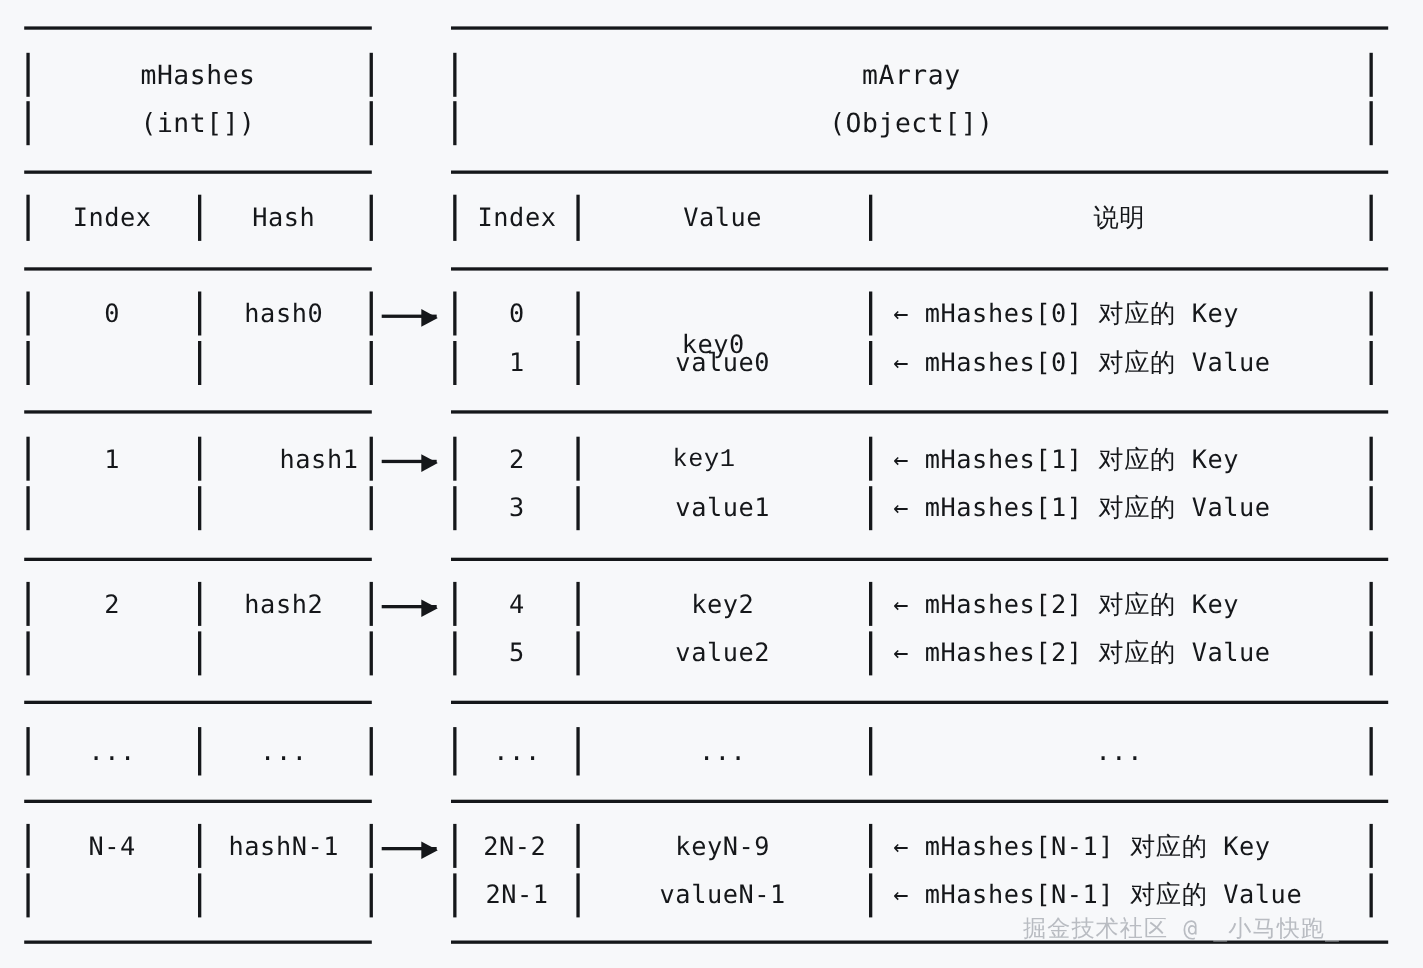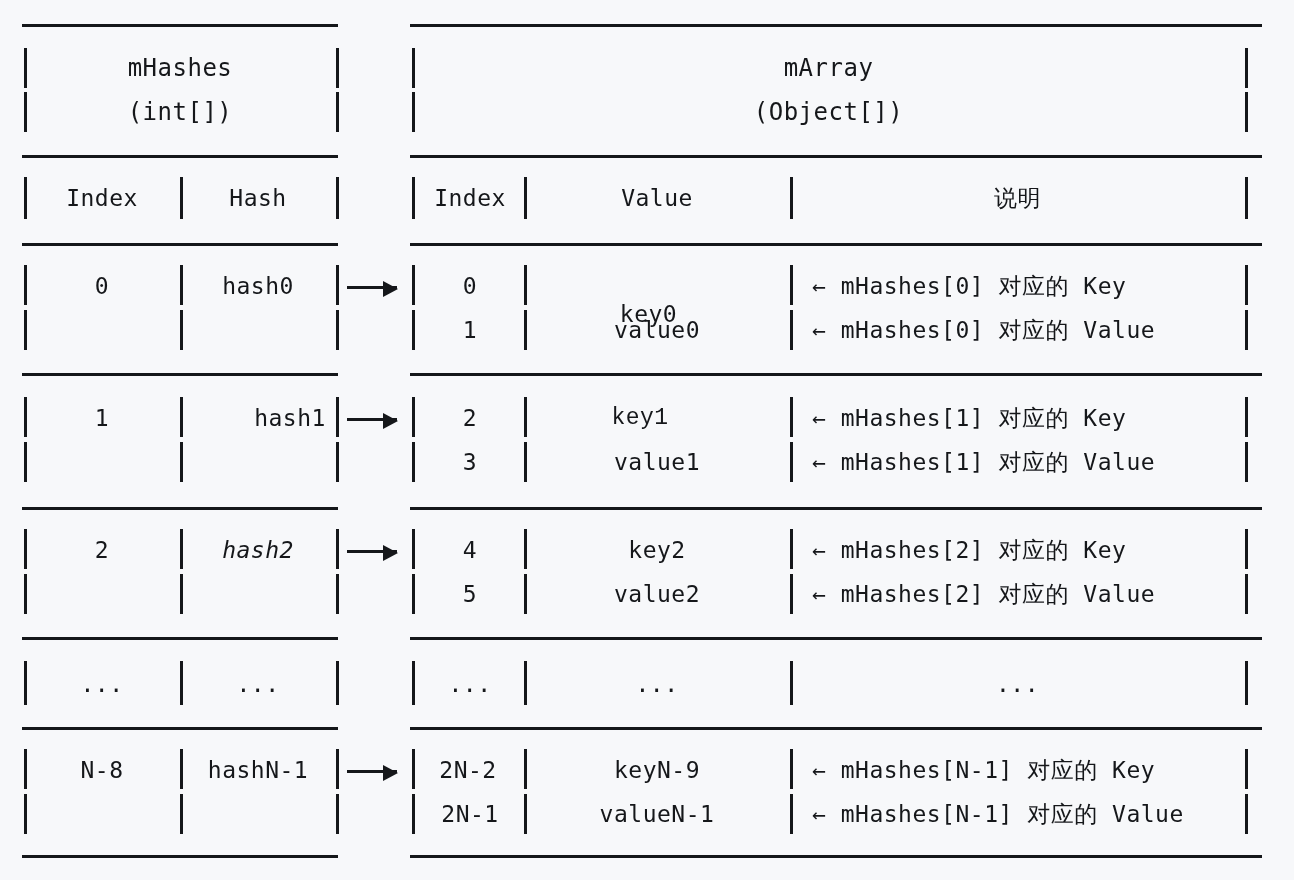--- a/index.html
+++ b/index.html
@@ -150,26 +150,26 @@
     <div class="cell center" style="left:24px; top:182px; width:156px; height:32px;">Index</div>
     <div class="cell center" style="left:180px; top:182px; width:156px; height:32px;">Hash</div>
 
     <div class="cell center" style="left:24px; top:270px; width:156px; height:32px;">0</div>
     <div class="cell center" style="left:180px; top:270px; width:156px; height:32px;">hash0</div>
 
     <div class="cell center" style="left:24px; top:402px; width:156px; height:32px;">1</div>
     <div class="cell center" style="left:180px; top:402px; width:156px; height:32px;padding-left:32px;">hash1</div>
 
     <div class="cell center" style="left:24px; top:534px; width:156px; height:32px;">2</div>
-    <div class="cell center" style="left:180px; top:534px; width:156px; height:32px;font-style:italic;">hash2</div>
+    <div class="cell center" style="left:180px; top:534px; width:156px; height:32px;">hash2</div>
 
     <div class="cell center" style="left:24px; top:668px; width:156px; height:32px;">...</div>
     <div class="cell center" style="left:180px; top:668px; width:156px; height:32px;">...</div>
 
-    <div class="cell center" style="left:24px; top:754px; width:156px; height:32px;">N-8</div>
+    <div class="cell center" style="left:24px; top:754px; width:156px; height:32px;">N-4</div>
     <div class="cell center" style="left:180px; top:754px; width:156px; height:32px;">hashN-1</div>
   </div>
 
   <div class="arrow" style="left:347px; top:286px; width:50px;"></div>
   <div class="arrow" style="left:347px; top:418px; width:50px;"></div>
   <div class="arrow" style="left:347px; top:550px; width:50px;"></div>
   <div class="arrow" style="left:347px; top:770px; width:50px;"></div>
 
   <div class="atable">
 
@@ -263,14 +263,15 @@
     <div class="cell center cjk" style="left:790px; top:668px; width:455px; height:32px;">...</div>
 
     <div class="cell center" style="left:416px; top:754px; width:104px; height:32px;">2N-2</div>
     <div class="cell center" style="left:524px; top:754px; width:266px; height:32px;">keyN-9</div>
     <div class="cell left cjk" style="left:812px; top:754px; width:433px; height:32px;">← mHashes[N-1] 对应的 Key</div>
     <div class="cell center" style="left:416px; top:798px; width:108px; height:32px;">2N-1</div>
     <div class="cell center" style="left:524px; top:798px; width:266px; height:32px;">valueN-1</div>
     <div class="cell left cjk" style="left:812px; top:798px; width:433px; height:32px;">← mHashes[N-1] 对应的 Value</div>
   </div>
 
+  <div class="watermark cjk" style="left:930px; top:830px;">掘金技术社区 @ _小马快跑_</div>
 
 </div>
 
 </body></html>

